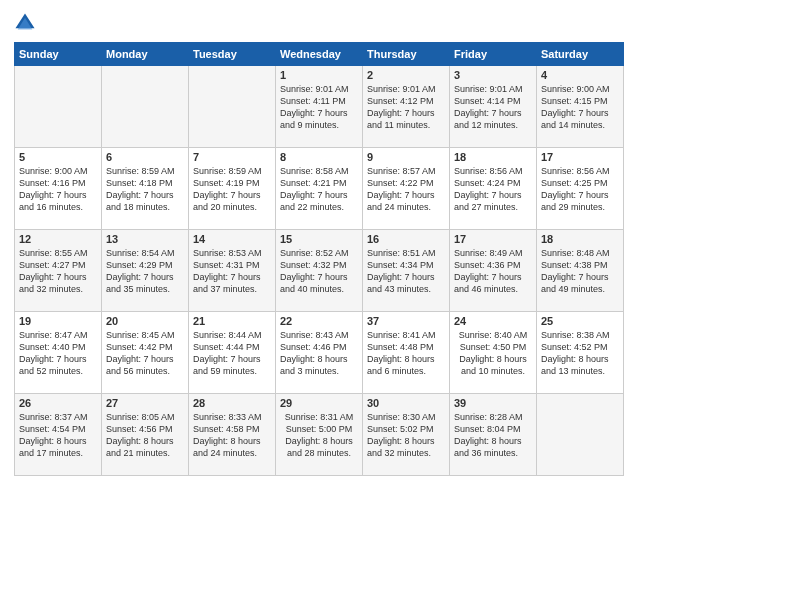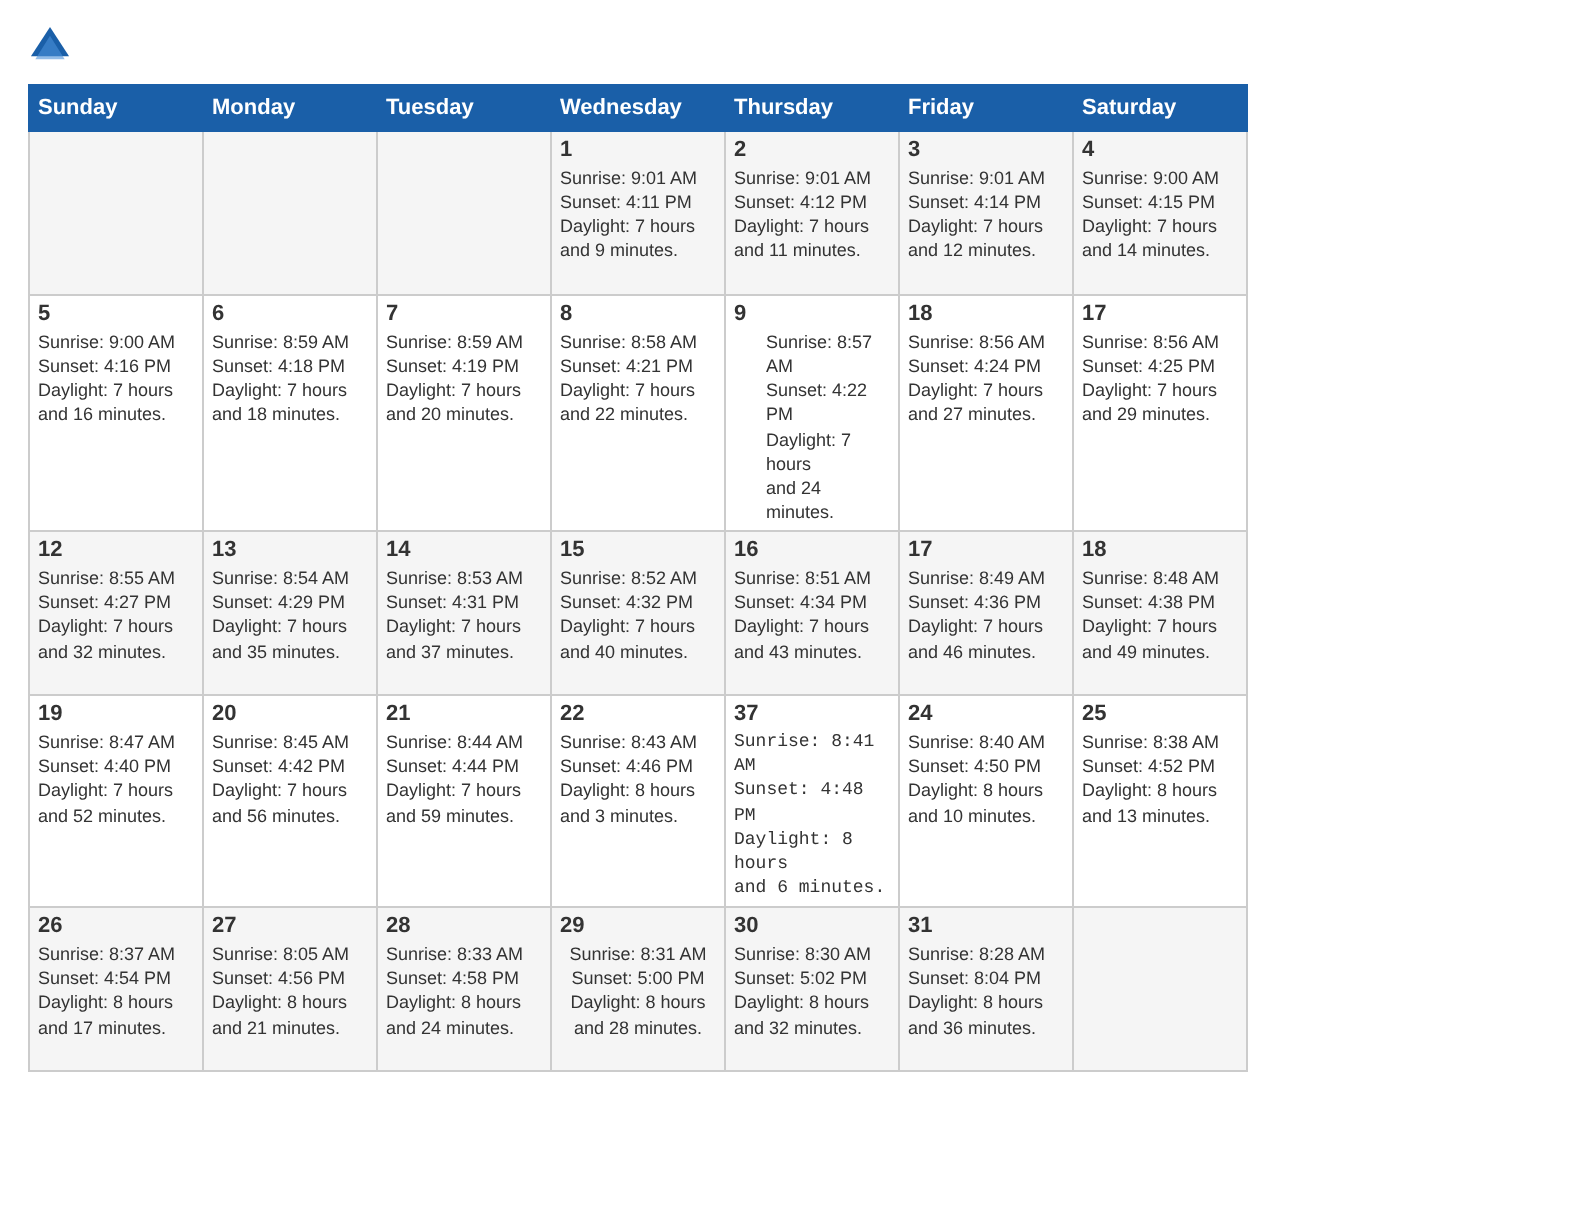--- a/index.html
+++ b/index.html
@@ -195,21 +195,21 @@
           </td>
           <td>
             <span class="day-num">8</span>
             <div class="day-info" style="white-space: pre-line;">Sunrise: 8:58 AM
 Sunset: 4:21 PM
 Daylight: 7 hours
 and 22 minutes.</div>
           </td>
           <td>
             <span class="day-num">9</span>
-            <div class="day-info" style="white-space: pre-line; margin-left: 16px;">Sunrise: 8:57 AM
+            <div class="day-info" style="white-space: pre-line;">Sunrise: 8:57 AM
 Sunset: 4:22 PM
 Daylight: 7 hours
 and 24 minutes.</div>
           </td>
           <td>
             <span class="day-num">18</span>
             <div class="day-info" style="white-space: pre-line;">Sunrise: 8:56 AM
 Sunset: 4:24 PM
 Daylight: 7 hours
 and 27 minutes.</div>
@@ -297,28 +297,28 @@
           </td>
           <td>
             <span class="day-num">22</span>
             <div class="day-info" style="white-space: pre-line;">Sunrise: 8:43 AM
 Sunset: 4:46 PM
 Daylight: 8 hours
 and 3 minutes.</div>
           </td>
           <td>
             <span class="day-num">37</span>
-            <div class="day-info" style="white-space: pre-line; font-family: Liberation Mono, monospace;">Sunrise: 8:41 AM
+            <div class="day-info" style="white-space: pre-line;">Sunrise: 8:41 AM
 Sunset: 4:48 PM
 Daylight: 8 hours
 and 6 minutes.</div>
           </td>
           <td>
             <span class="day-num">24</span>
-            <div class="day-info" style="white-space: pre-line;">Sunrise: 8:40 AM
+            <div class="day-info" style="white-space: pre-line; text-align: center;">Sunrise: 8:40 AM
 Sunset: 4:50 PM
 Daylight: 8 hours
 and 10 minutes.</div>
           </td>
           <td>
             <span class="day-num">25</span>
             <div class="day-info" style="white-space: pre-line;">Sunrise: 8:38 AM
 Sunset: 4:52 PM
 Daylight: 8 hours
 and 13 minutes.</div>
@@ -354,21 +354,21 @@
 and 28 minutes.</div>
           </td>
           <td>
             <span class="day-num">30</span>
             <div class="day-info" style="white-space: pre-line;">Sunrise: 8:30 AM
 Sunset: 5:02 PM
 Daylight: 8 hours
 and 32 minutes.</div>
           </td>
           <td>
-            <span class="day-num">31</span>
+            <span class="day-num">39</span>
             <div class="day-info" style="white-space: pre-line;">Sunrise: 8:28 AM
 Sunset: 8:04 PM
 Daylight: 8 hours
 and 36 minutes.</div>
           </td>
           <td class="empty-cell"></td>
         </tr>
       </tbody>
   </table>
 </div>

